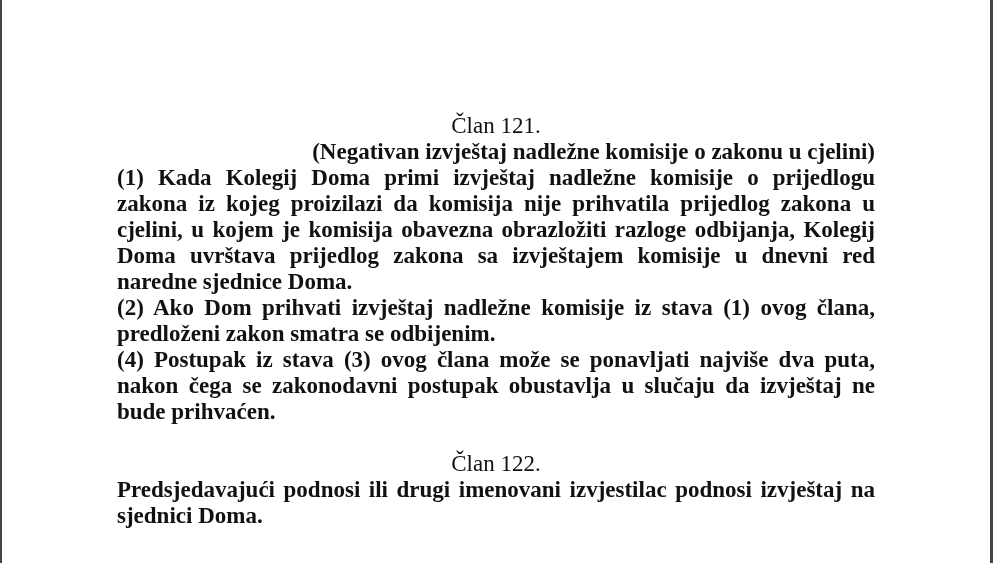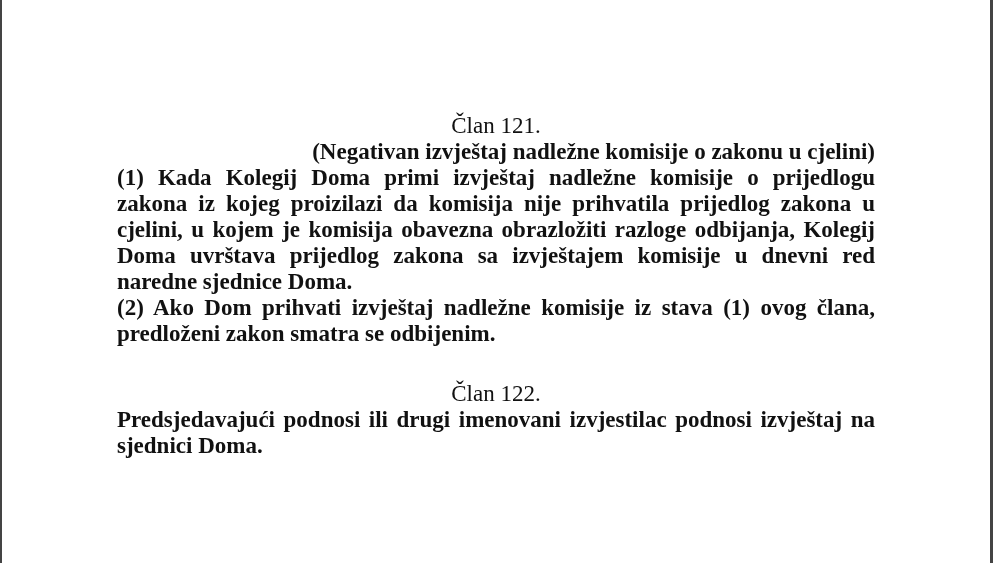--- a/index.html
+++ b/index.html
@@ -20,33 +20,34 @@
   }
   .page {
     position: absolute; left: 117px; top: 113px; width: 758px;
     font-size: 23px;
     line-height: 26px;
   }
   .article-num { text-align: center; }
   .article-title { text-align: right; font-weight: bold; }
   .para { text-align: justify; font-weight: bold; }
   .spacer { height: 26px; }
-  .article-block-2 { margin-top: 8px; }
+  .article-block-2 { margin-top: 0; }
 </style>
 </head>
 <body>
 
 <div class="border-left"></div>
 <div class="border-right"></div>
 
 <div class="page">
   <div>
     <div class="article-num">Član 121.</div>
     <div class="article-title">(Negativan izvještaj nadležne komisije o zakonu u cjelini)</div>
     <div class="para">(1) Kada Kolegij Doma primi izvještaj nadležne komisije o prijedlogu zakona iz kojeg proizilazi da komisija nije prihvatila prijedlog zakona u cjelini, u kojem je komisija obavezna obrazložiti razloge odbijanja, Kolegij Doma uvrštava prijedlog zakona sa izvještajem komisije u dnevni red naredne sjednice Doma.</div>
     <div class="para">(2) Ako Dom prihvati izvještaj nadležne komisije iz stava (1) ovog člana, predloženi zakon smatra se odbijenim.</div>
+    <div class="para">(4) Postupak iz stava (3) ovog člana može se ponavljati najviše dva puta, nakon čega se zakonodavni postupak obustavlja u slučaju da izvještaj ne bude prihvaćen.</div>
   </div>
   <div class="spacer"></div>
   <div class="article-block-2">
     <div class="article-num">Član 122.</div>
     <div class="para">Predsjedavajući podnosi ili drugi imenovani izvjestilac podnosi izvještaj na sjednici Doma.</div>
   </div>
 </div>
 
 </body></html>

